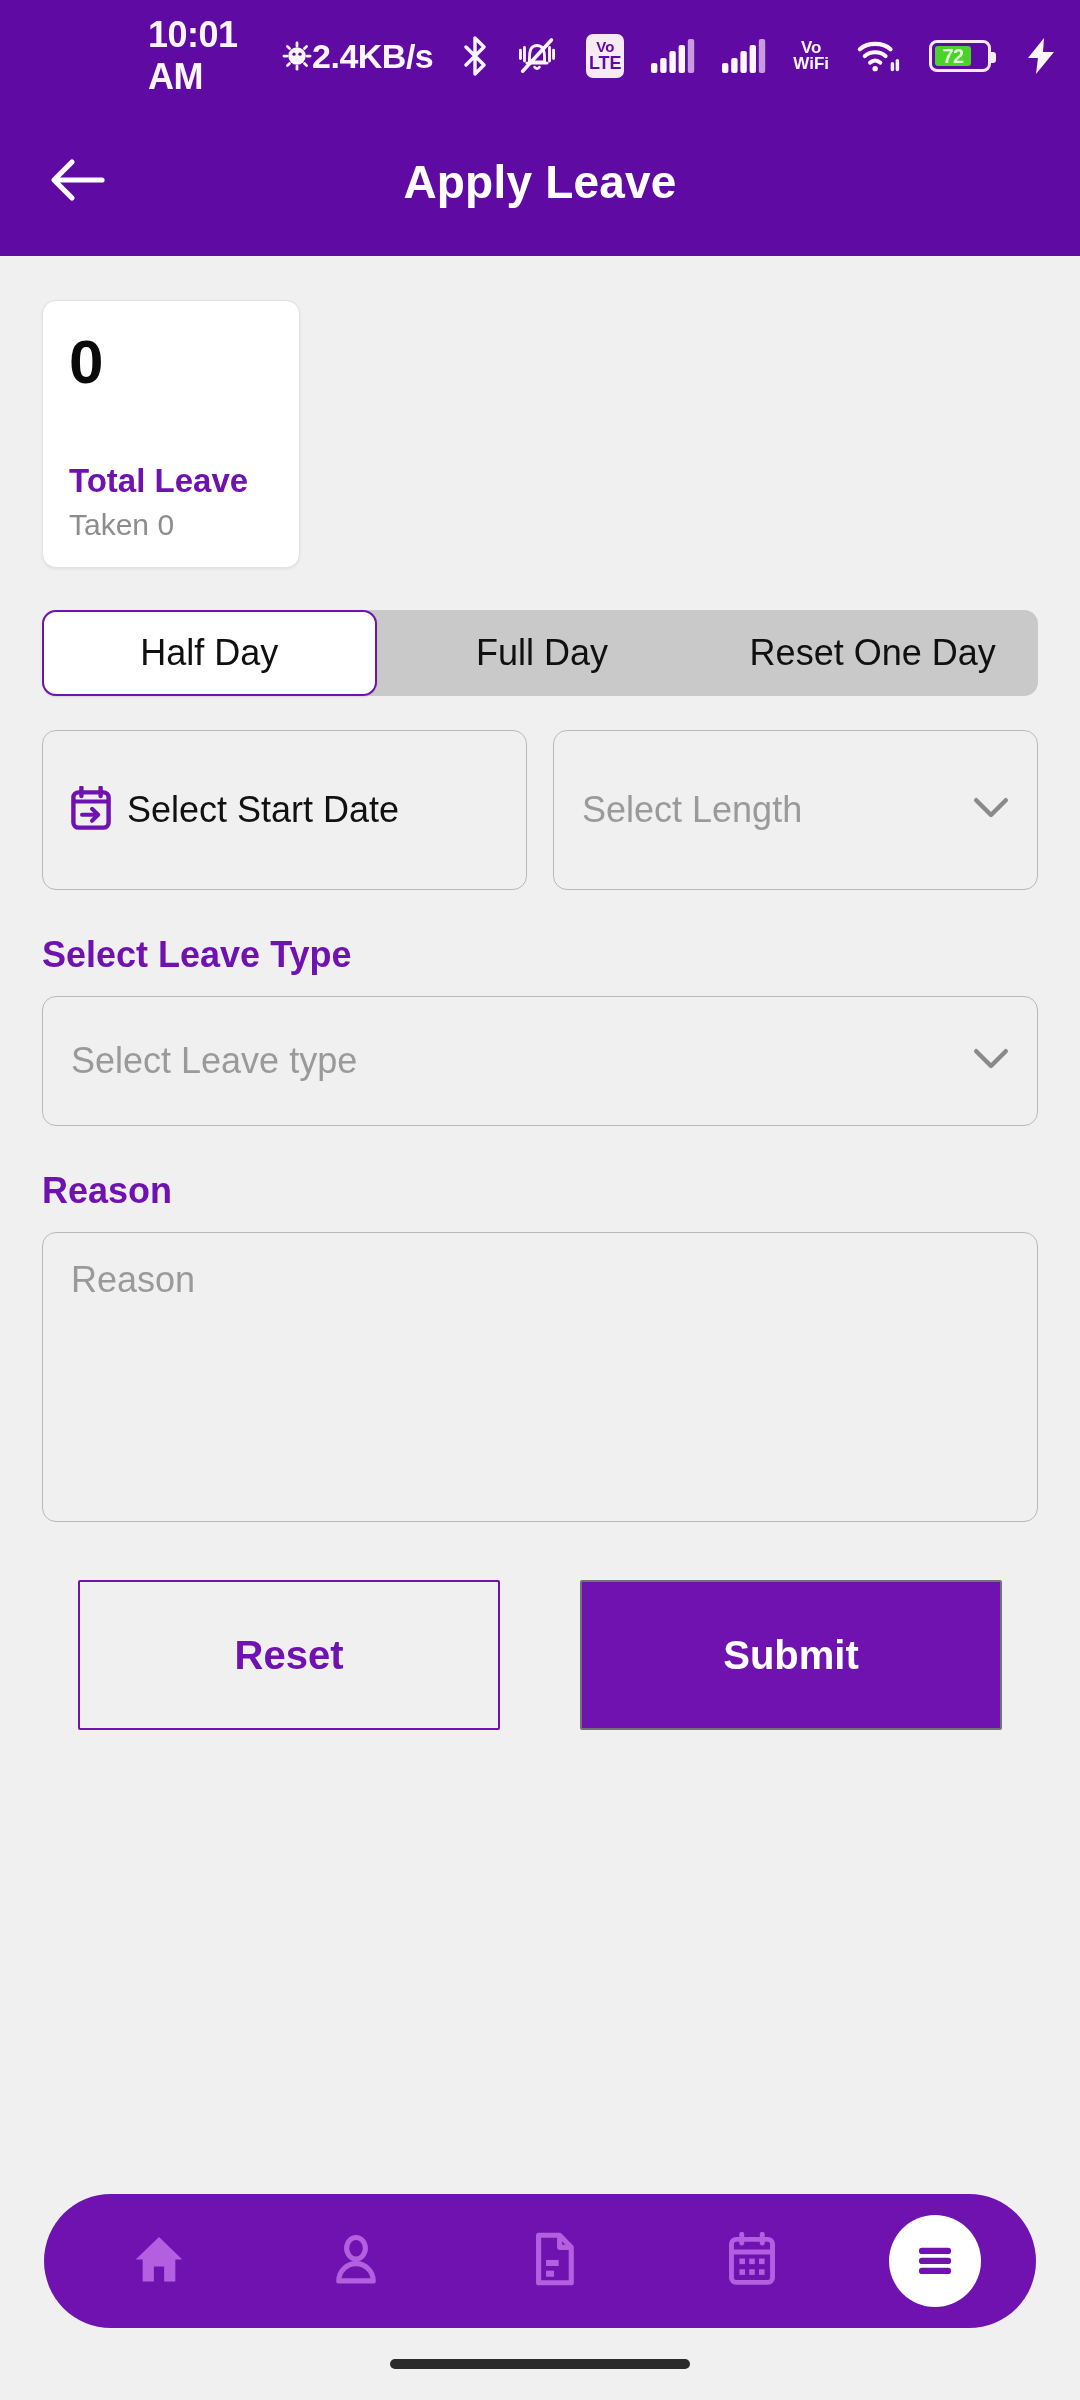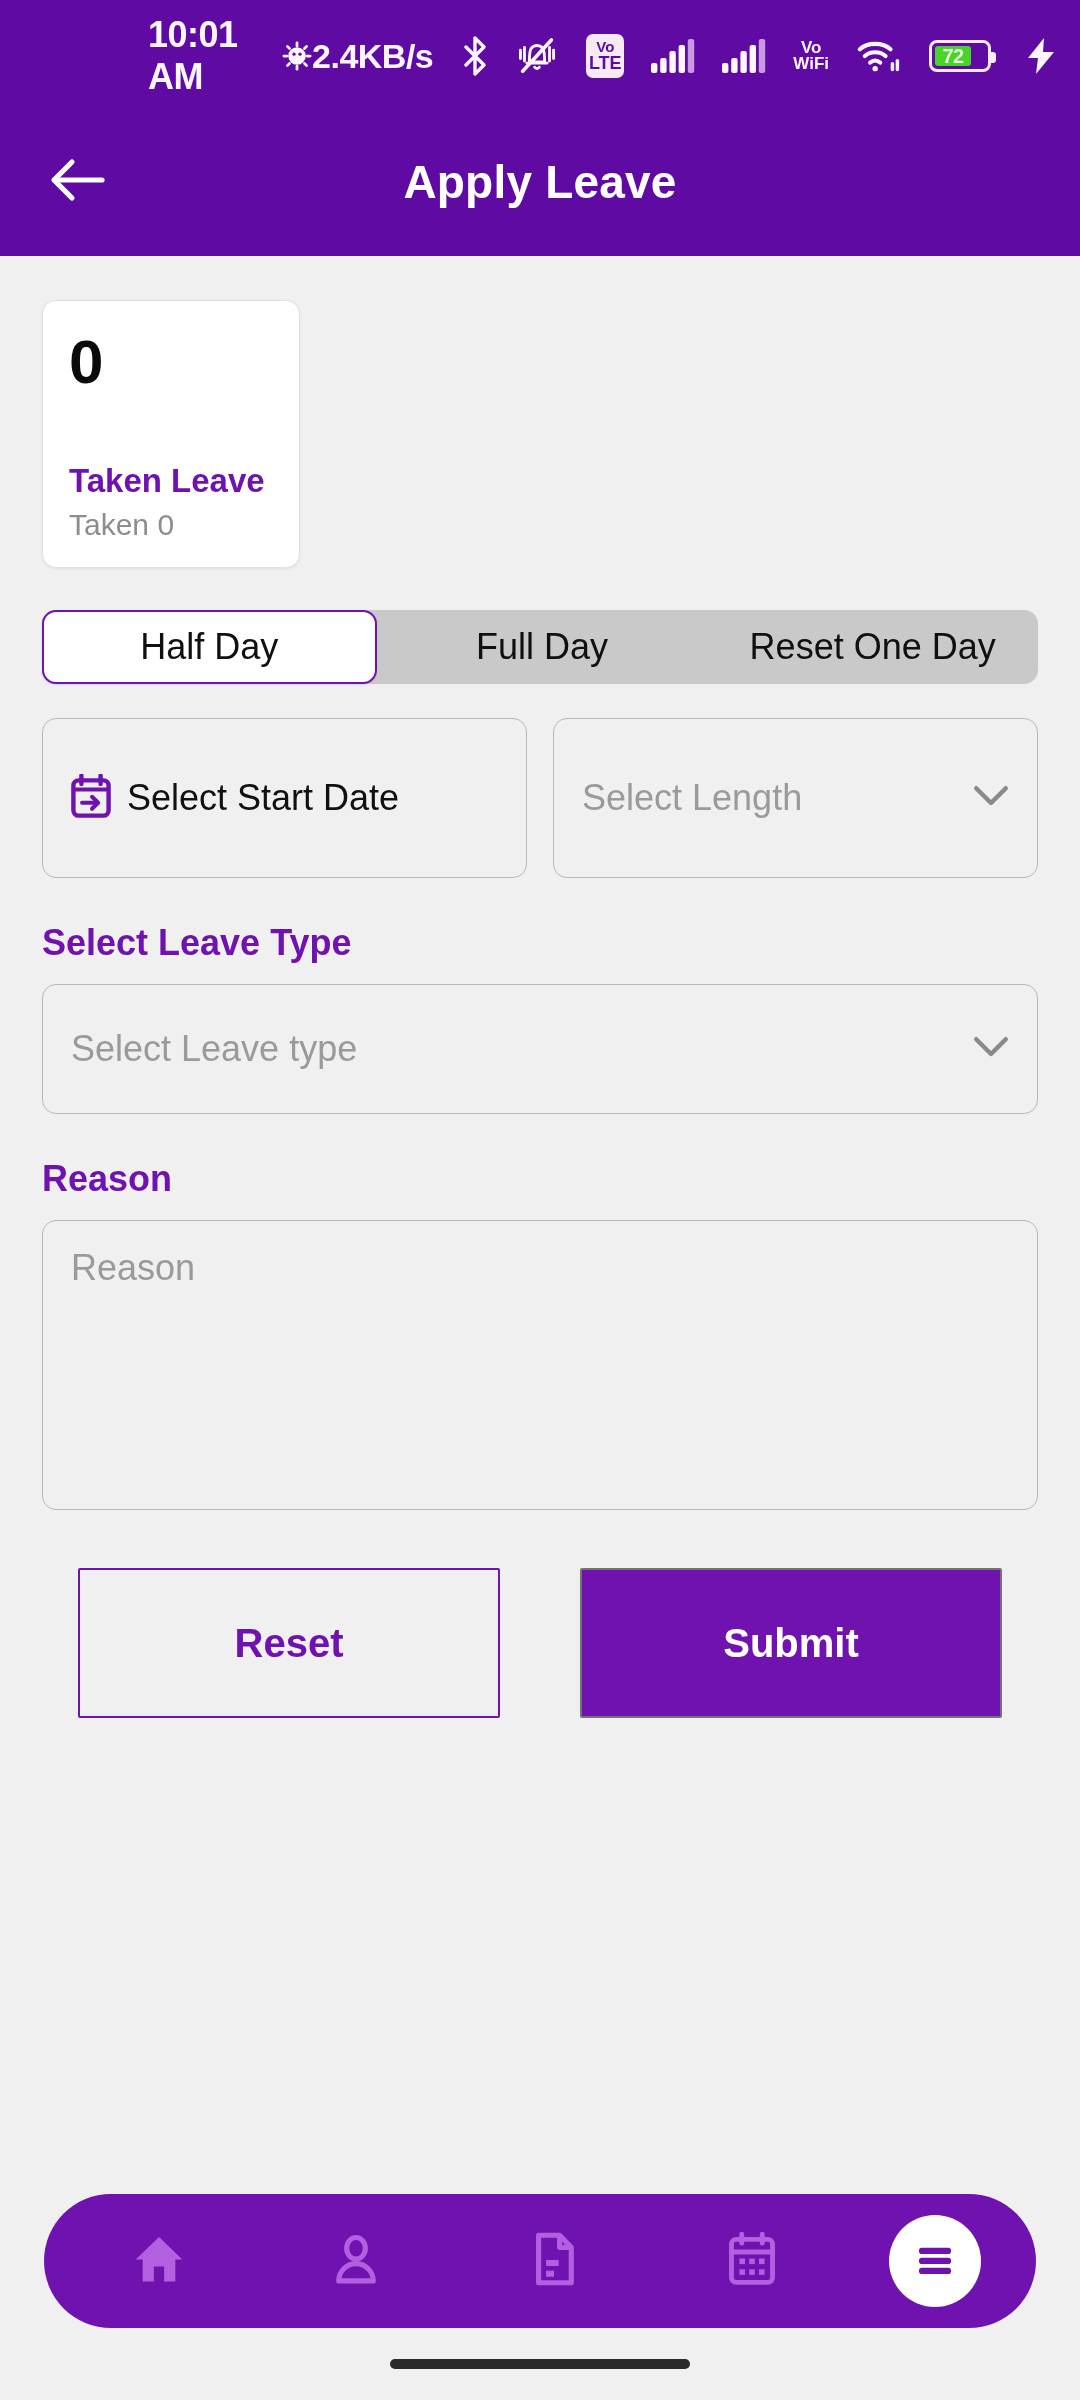--- a/index.html
+++ b/index.html
@@ -170,21 +170,21 @@
   .stat-sub {
     font-size: 30px;
     color: #8d8d8d;
     margin-top: 6px;
     line-height: 1.2;
   }
 
   
   .segmented {
     margin-top: 42px;
-    height: 74px;
+    height: 86px;
     background: #c9c9c9;
     border-radius: 14px;
     display: flex;
     align-items: stretch;
     padding: 0;
   }
   .seg {
     flex: 1 1 0;
     display: flex;
     align-items: center;
@@ -449,21 +449,21 @@
         </svg>
       </span>
     </div>
     <div class="app-title">Apply Leave</div>
   </div>
 
   <div class="content">
 
     <div class="stat-card">
       <div class="stat-num">0</div>
-      <div class="stat-label">Taken Leave</div>
+      <div class="stat-label">Total Leave</div>
       <div class="stat-sub">Taken 0</div>
     </div>
 
     <div class="segmented">
       <div class="seg active">Half Day</div>
       <div class="seg">Full Day</div>
       <div class="seg">Reset One Day</div>
     </div>
 
     <div class="row-two">

